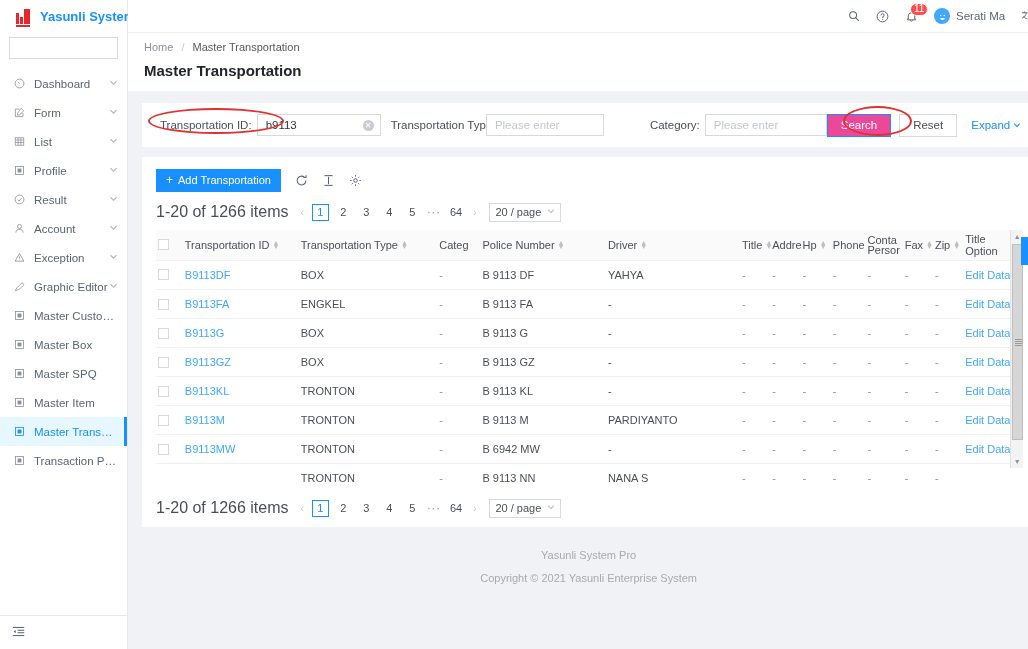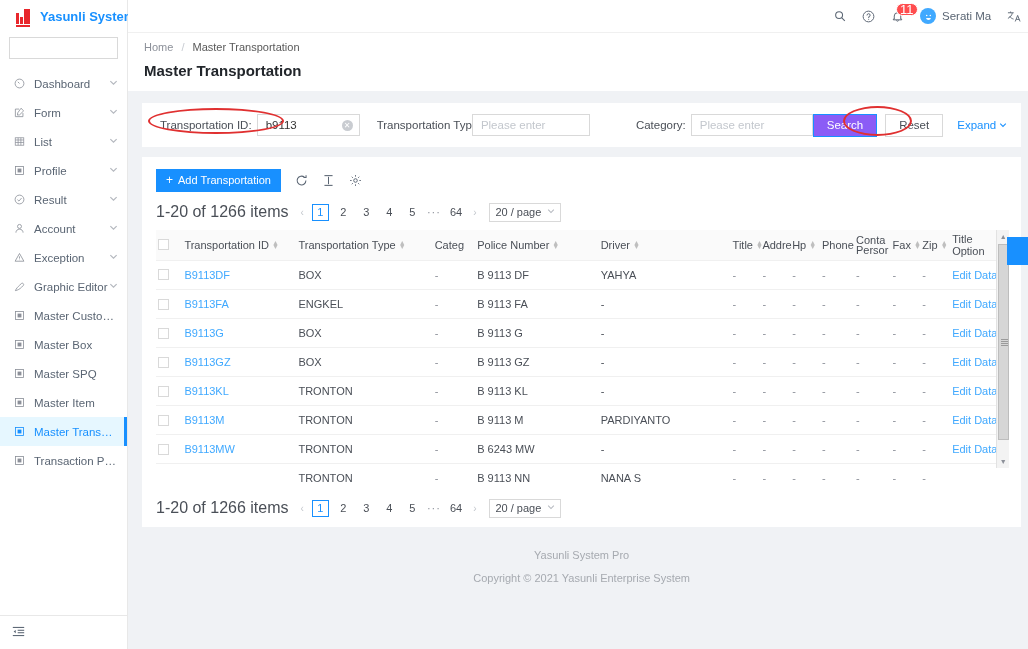--- a/index.html
+++ b/index.html
@@ -61,21 +61,21 @@
   
   .right { flex:1; display:flex; flex-direction:column; height:649px; background:#f0f2f5; }
   .topbar {
     height:33px; background:#fff; display:flex; align-items:center;
     justify-content:flex-end; padding-right:14px; gap:16px;
     border-bottom:1px solid #f0f0f0;
   }
   .tb-ico { color:#5a6573; display:flex; align-items:center; position:relative; cursor:pointer; }
   .badge {
     position:absolute; top:-7px; left:5px; min-width:15px; height:13px; padding:0 3px;
-    background:#ff4d4f; color:#fff; border-radius:7px; font-size:13px;
+    background:#ff4d4f; color:#fff; border-radius:7px; font-size:10px;
     display:flex; align-items:center; justify-content:center; line-height:1;
     border:1px solid #fff;
   }
   .user { display:flex; align-items:center; gap:6px; cursor:pointer; }
   .avatar {
     width:16px; height:16px; border-radius:50%; background:#40a9ff;
     display:flex; align-items:center; justify-content:center; font-size:9px; color:#fff;
   }
   .user-name { color:#5a6573; font-size:11.5px; }
 
@@ -106,21 +106,21 @@
   .clear-ico {
     width:11px; height:11px; border-radius:50%; background:#c9ccd1; color:#fff;
     font-size:8px; display:flex; align-items:center; justify-content:center;
     flex:0 0 11px; margin-left:3px; cursor:pointer;
   }
   .btn {
     height:23px; padding:0 13px; font-size:11.5px; border:1px solid #d9d9d9;
     background:#fff; color:#4a4f57; cursor:pointer; display:flex;
     align-items:center; font-family:"Liberation Sans", sans-serif;
   }
-  .btn.primary { background:#8b5cf6; border-color:#1890ff; color:#fff; }
+  .btn.primary { background:#ec4899; border-color:#1890ff; color:#fff; }
   .link-blue { color:#1890ff; font-size:11.5px; cursor:pointer; display:flex;
                align-items:center; gap:3px; }
 
   .oval { position:absolute; border:2px solid #e03030; border-radius:50%; pointer-events:none; }
 
   .gear-tab {
     position:absolute; right:0; top:146px; width:28px; height:28px; background:#1890ff;
     display:flex; align-items:center; justify-content:center; color:#fff; cursor:pointer; z-index:5;
   }
 
@@ -438,27 +438,27 @@
       </div>
       <div class="pagetitle">Master Transportation</div>
     </div>
 
     <div class="content">
 
       <div class="filter-card">
 
         <div class="f-group" style="margin-left:8px;">
           <span class="f-label">Transportation ID:</span>
-          <span class="f-input" style="width:103px;">
+          <span class="f-input" style="width:124px;">
             <input value="b9113" id="tid" placeholder="Please enter" style="">
             <span class="clear-ico">✕</span>
           </span>
         </div>
 
-        <div class="f-group" style="margin-left:17px;">
+        <div class="f-group" style="margin-left:10px;">
           <span class="f-label">Transportation Typ</span>
           <span class="f-input" style="width:118px; margin-left:0;">
             <input value="" placeholder="Please enter" style="">
           </span>
         </div>
 
         <div class="f-group" style="margin-left:46px;">
           <span class="f-label">Category:</span>
           <span class="f-input" style="width:122px;">
             <input value="" placeholder="Please enter" style="">
@@ -782,21 +782,21 @@
                     <td class="dash">-</td>
                     <td><span class="edit-link">Edit Data</span></td>
                   </tr>
                   <tr>
                     <td>
                       <span class="cbx"></span>
                     </td>
                     <td><span class="id-link">B9113MW</span></td>
                     <td>TRONTON</td>
                     <td class="dash">-</td>
-                    <td>B 6243 MW</td>
+                    <td>B 6942 MW</td>
                     <td>-</td>
                     <td class="dash">-</td>
                     <td class="dash">-</td>
                     <td class="dash">-</td>
                     <td class="dash">-</td>
                     <td class="dash">-</td>
                     <td class="dash">-</td>
                     <td class="dash">-</td>
                     <td><span class="edit-link">Edit Data</span></td>
                   </tr>

